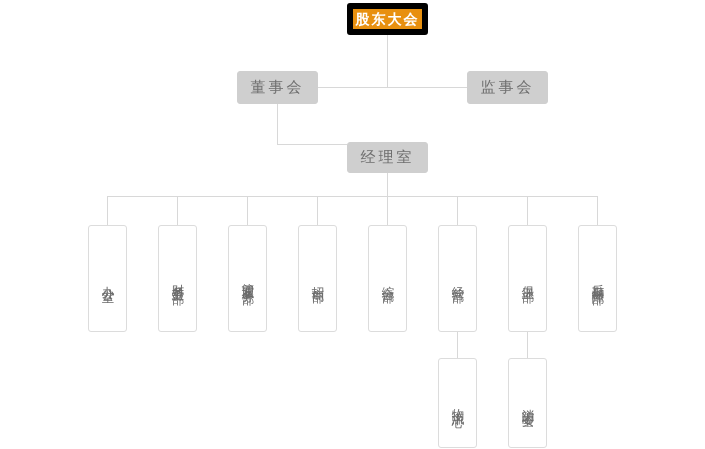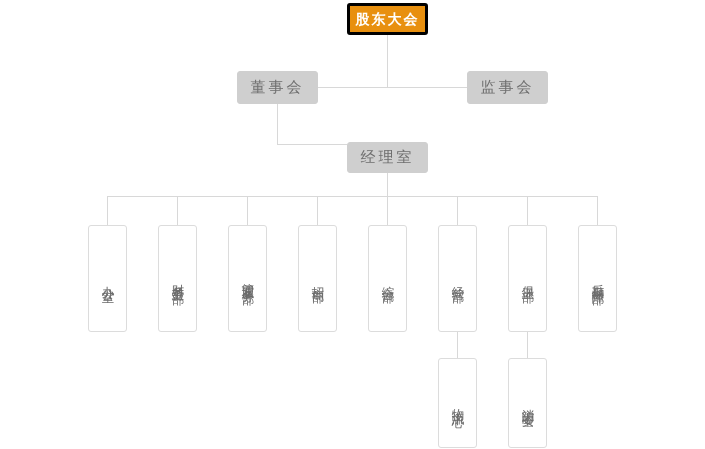--- a/index.html
+++ b/index.html
@@ -39,21 +39,21 @@
     line-height: 1.18;
     letter-spacing: 1px;
   }
 
   
   .node.root {
     background: #e8900f;
     color: #ffffff;
     font-size: 14px;
     font-weight: bold;
-    border: 3px solid #000000;
+    border: 6px solid #000000;
     letter-spacing: 2px;
   }
 
   
   .node.grey {
     background: #cfcfcf;
     color: #6e6e6e;
     font-size: 15px;
     border: 1px solid #cfcfcf;
     letter-spacing: 3px;

